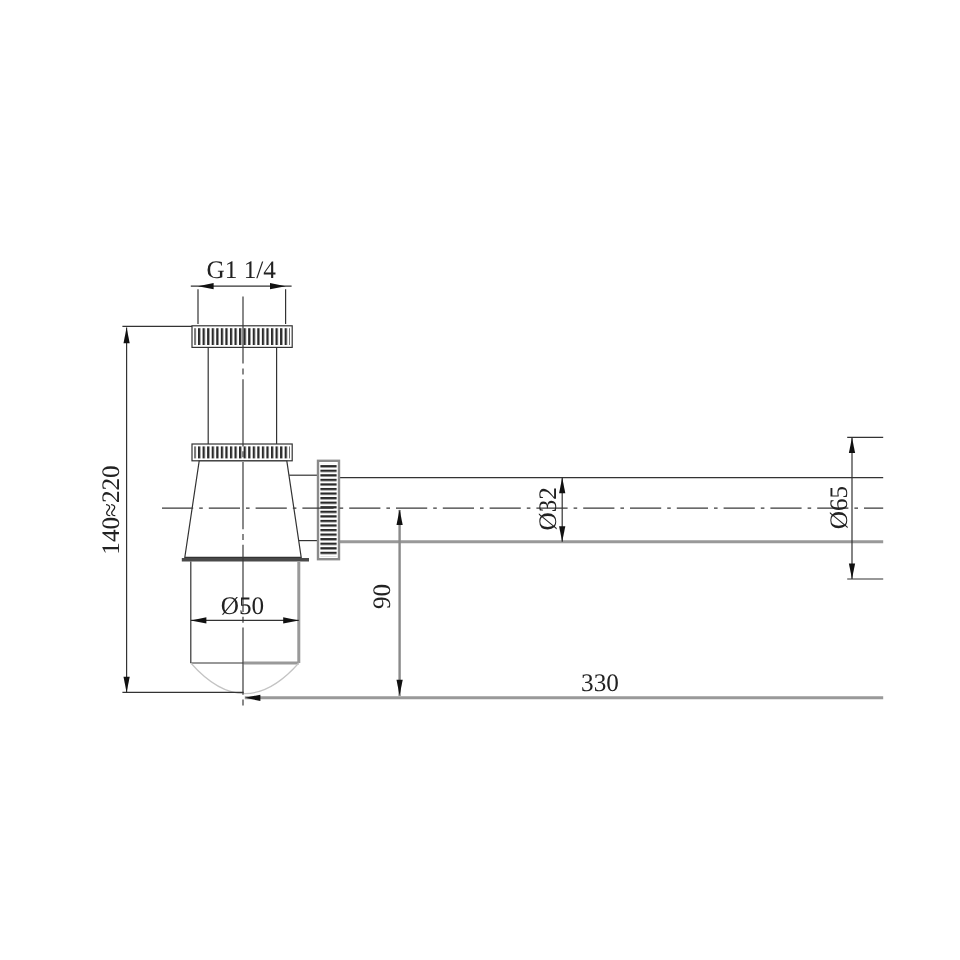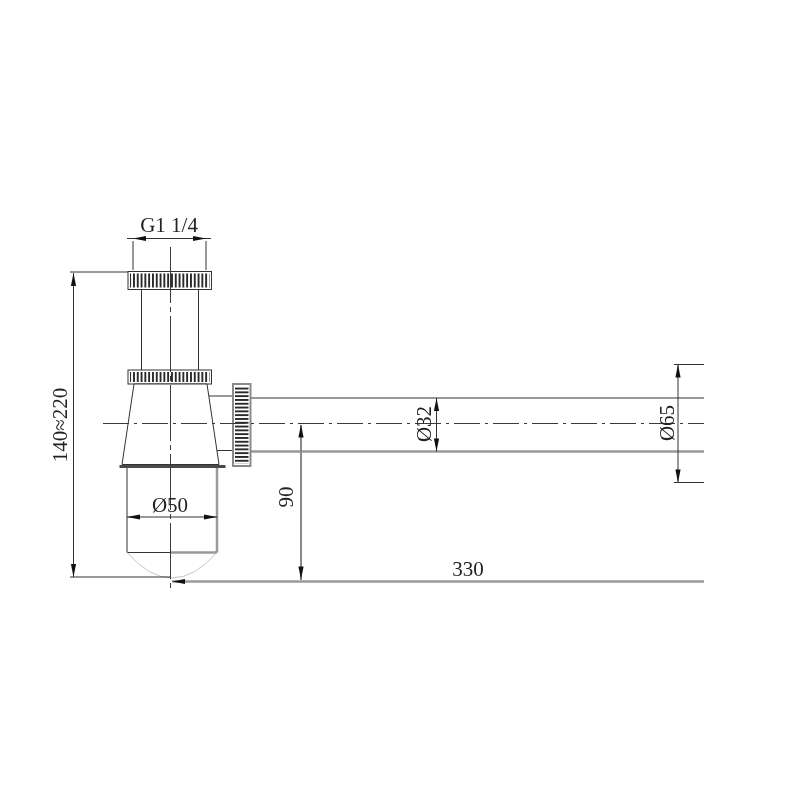--- a/index.html
+++ b/index.html
@@ -9,20 +9,21 @@
     height: 800px;
     background: #ffffff;
     font-family: "Liberation Serif", serif;
   }
   #stage {
     position: relative;
     width: 704px;
     height: 800px;
     background: #ffffff;
     overflow: hidden;
+    padding-left: 32px;
   }
   svg { display: block; }
   .thin   { stroke: #333333; stroke-width: 1;   fill: none; }
   .med    { stroke: #4a4a4a; stroke-width: 3;   fill: none; }
   .thick  { stroke: #999999; stroke-width: 2.5; fill: none; }
   .thick2 { stroke: #8a8a8a; stroke-width: 2;   fill: none; }
   .faint  { stroke: #c4c4c4; stroke-width: 1;   fill: none; }
   .cl     { stroke: #3a3a3a; stroke-width: 1;   fill: none; }
   .arrow  { fill: #111111; stroke: none; }
   .dimtext {

